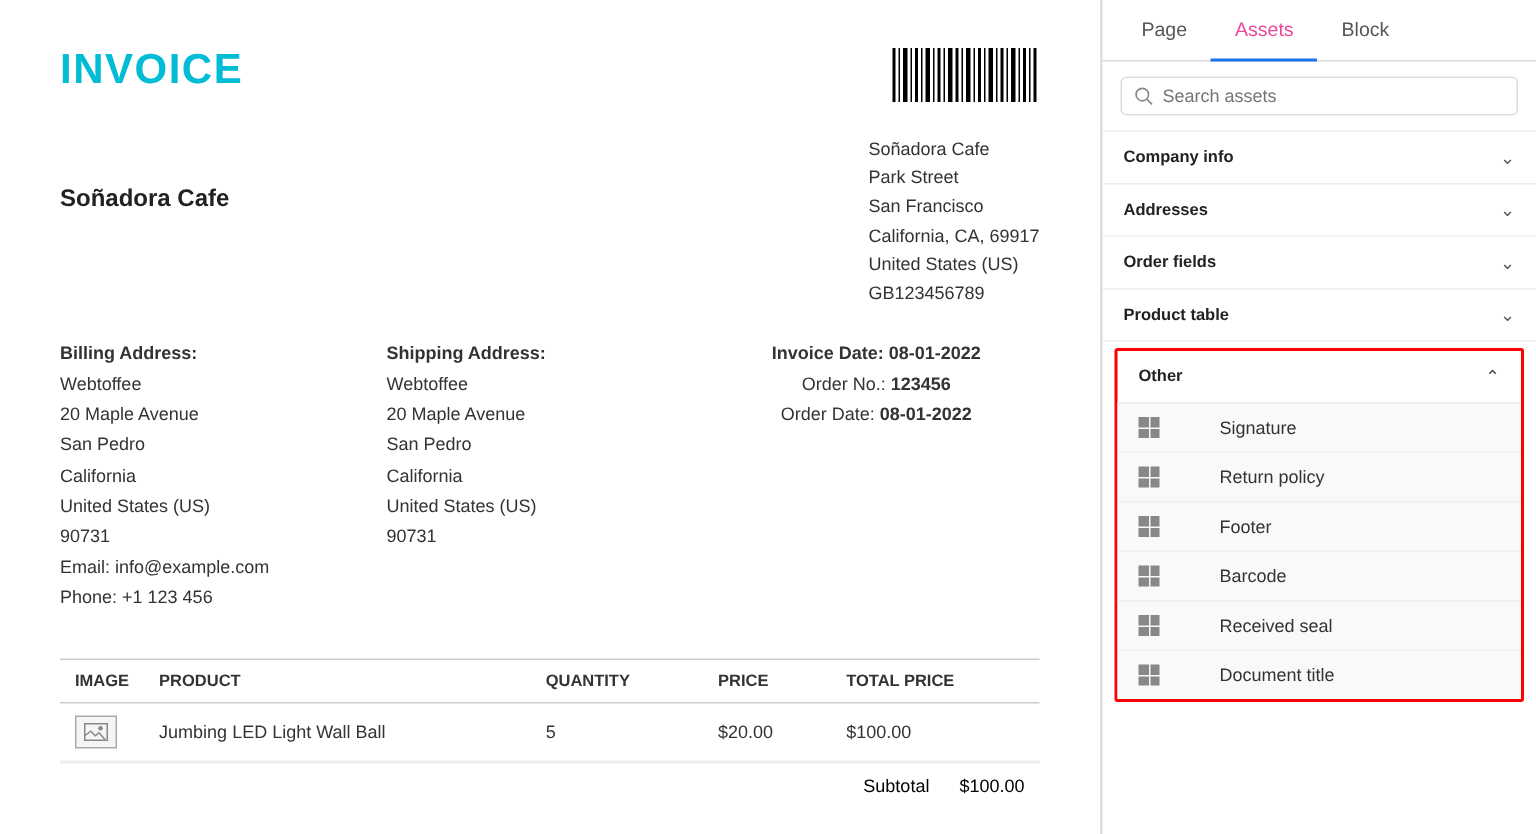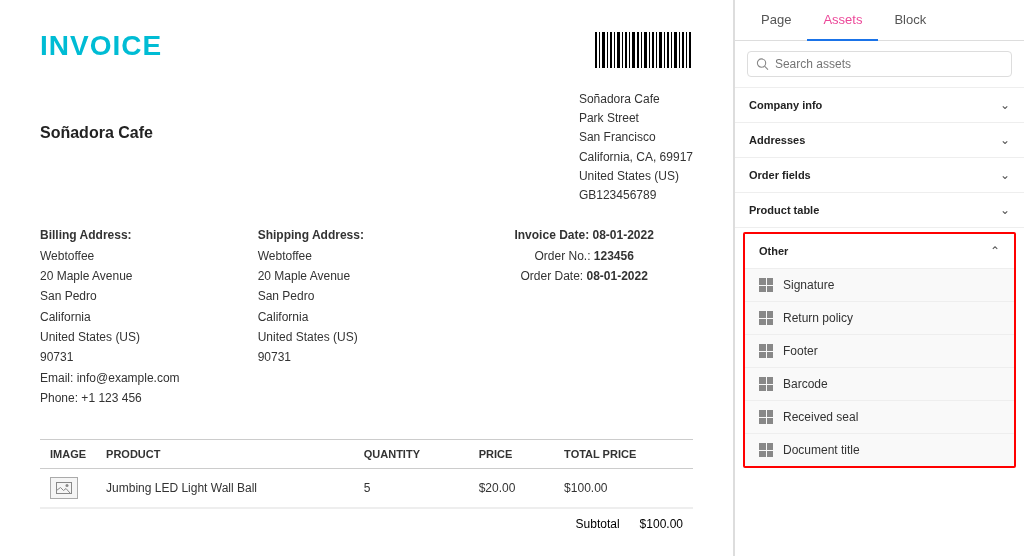--- a/index.html
+++ b/index.html
@@ -230,20 +230,21 @@
       cursor: pointer;
     }
 
     .asset-item {
       display: flex;
       align-items: center;
       padding: 9px 14px;
       border-top: 1px solid #eee;
       cursor: pointer;
       background: #f9f9f9;
+      gap: 30px;
     }
 
     .grid-icon {
       width: 14px;
       height: 14px;
       margin-right: 10px;
       display: inline-grid;
       grid-template-columns: 1fr 1fr;
       gap: 1px;
       flex-shrink: 0;

